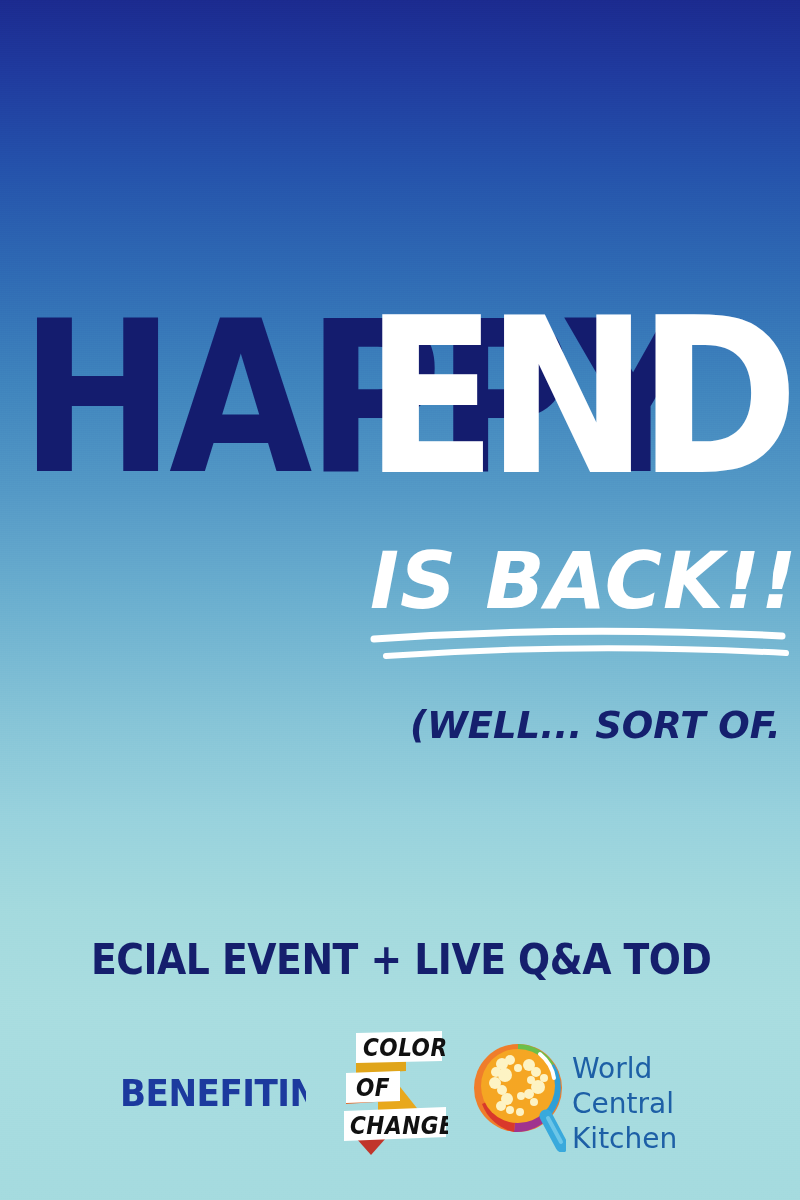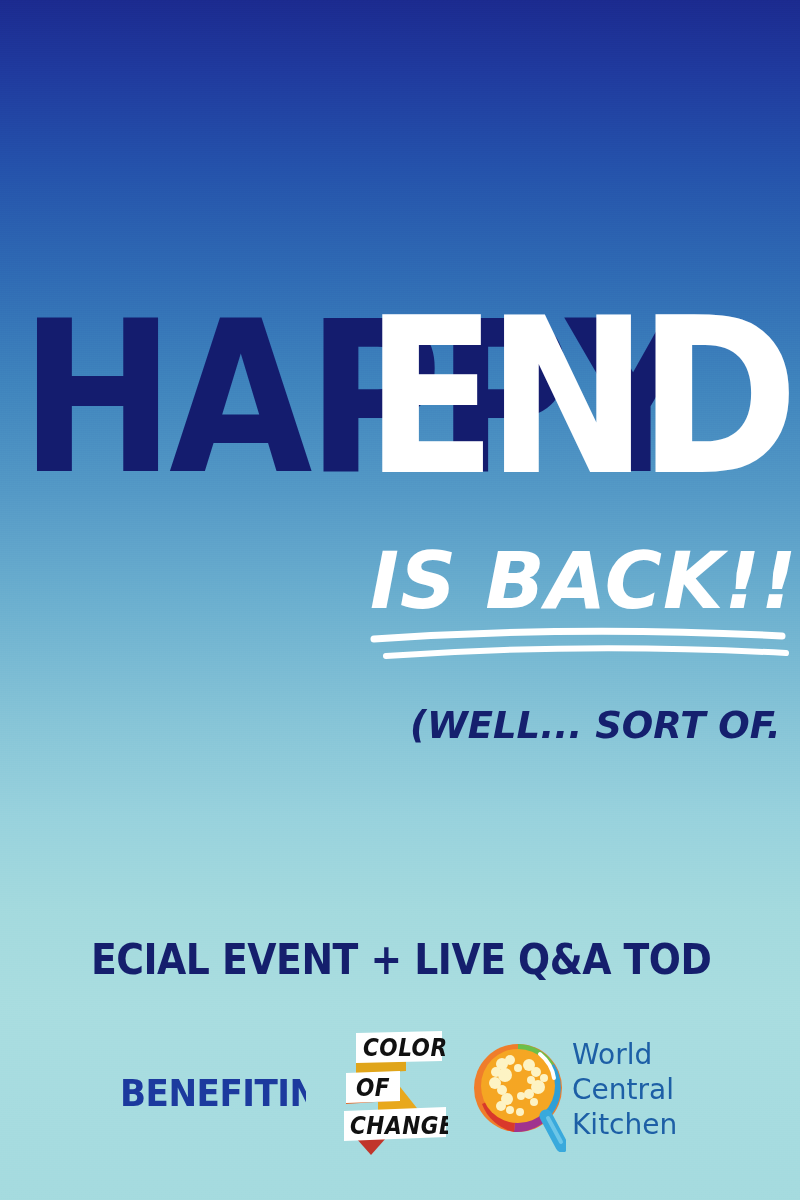--- a/index.html
+++ b/index.html
@@ -104,21 +104,21 @@
     justify-content: center;
     gap: 26px;
   }
 
   .benefit-label svg { display: block; }
 
   .coc-logo, .wck-logo { display: block; }
 
   .wck-logo-row {
     display: flex;
-    align-items: flex-start;
+    align-items: flex-end;
     gap: 6px;
   }
 </style>
 </head>
 <body>
 
 <div class="poster">
 
   <div class="grain"></div>
 

